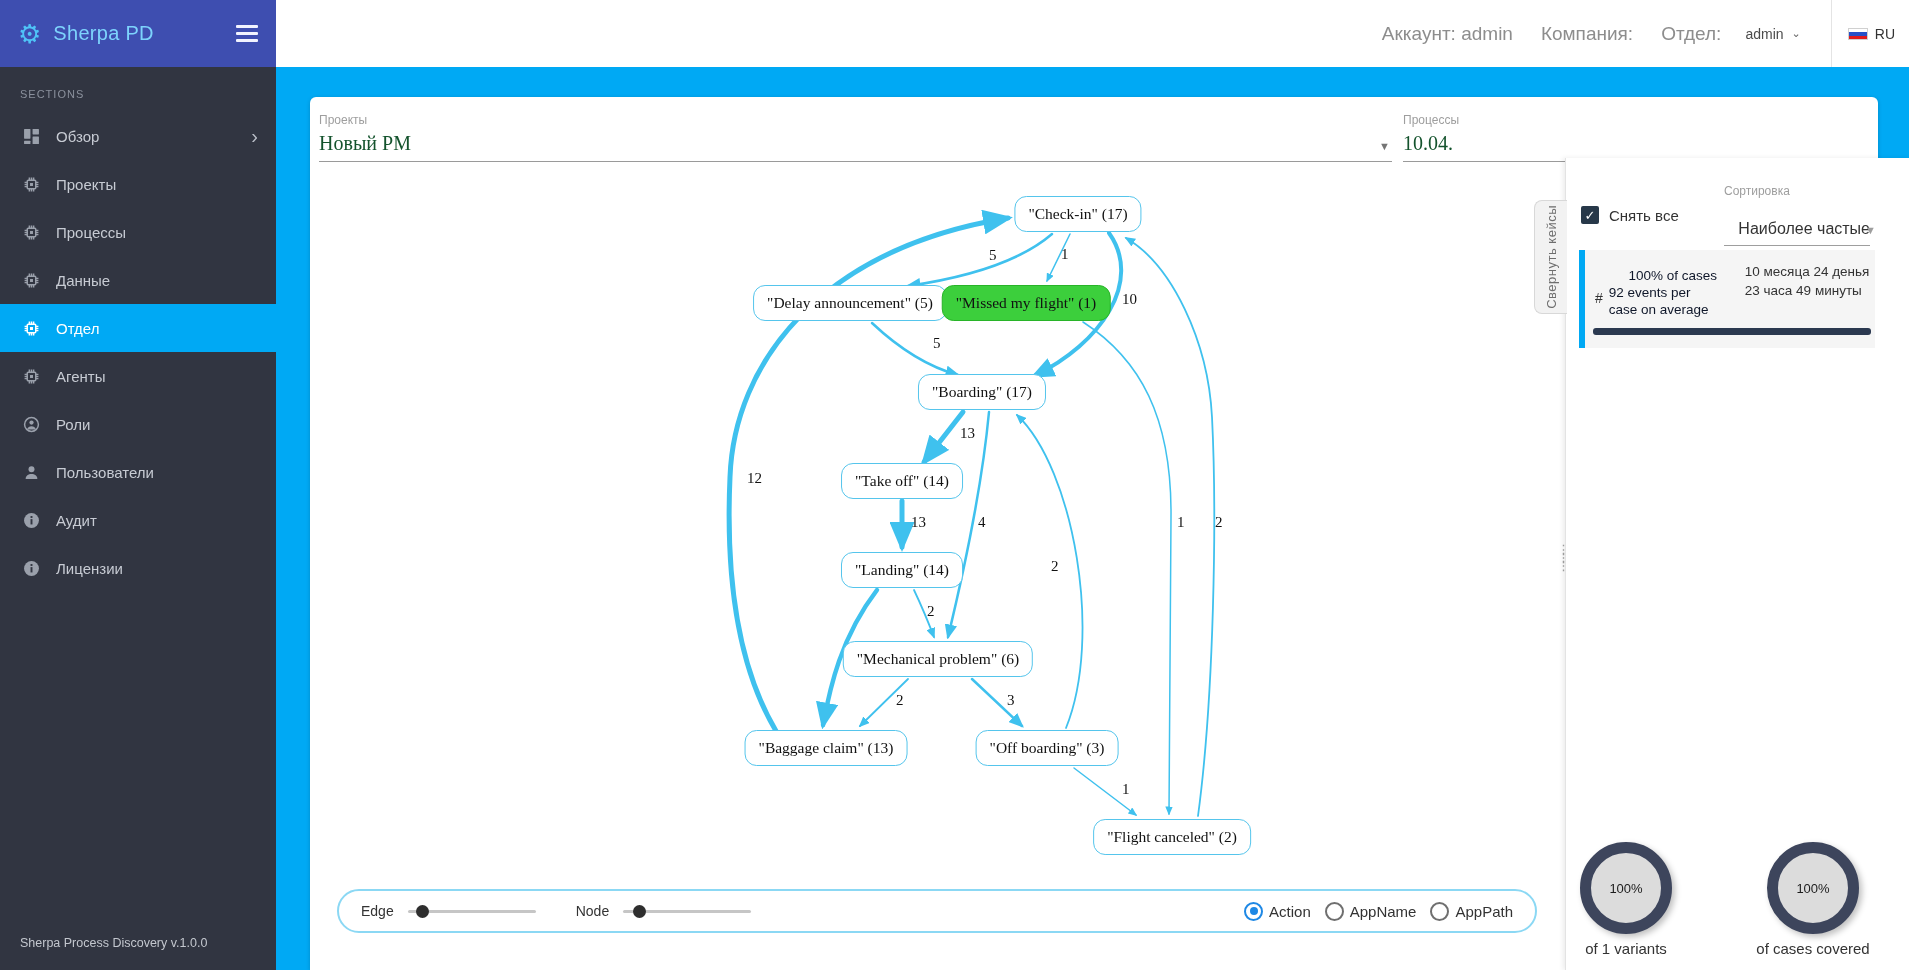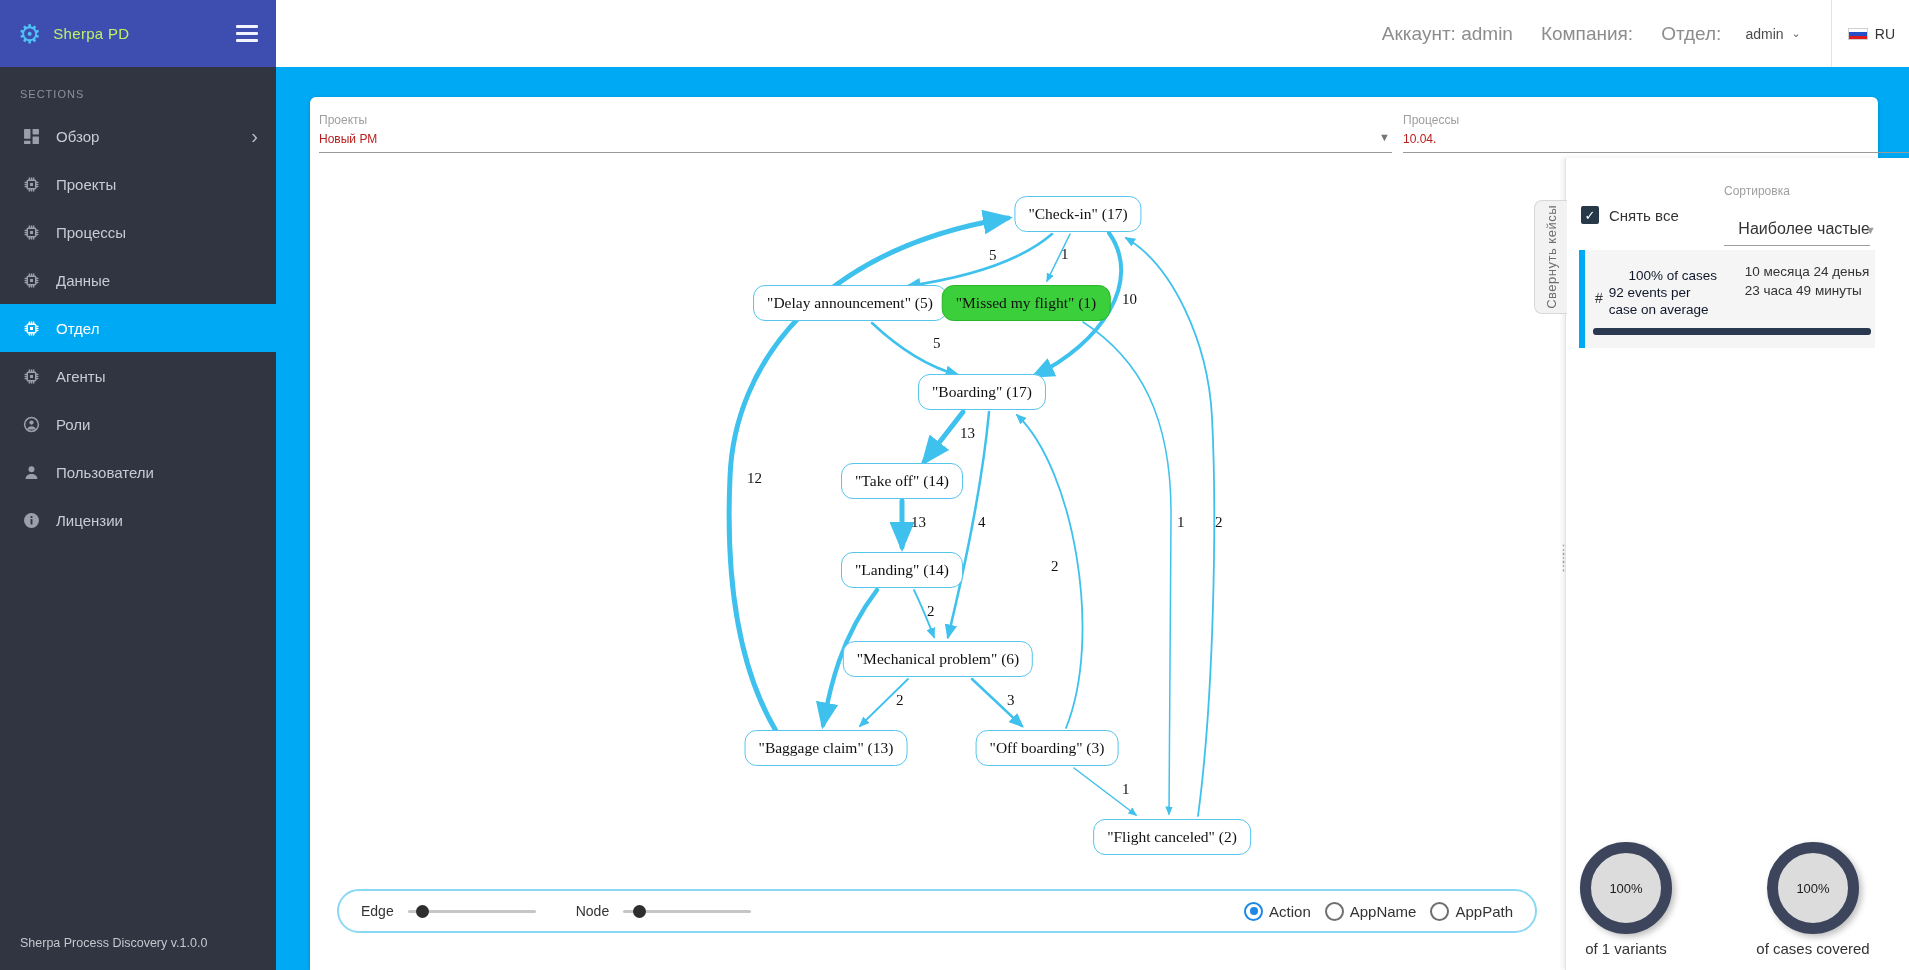--- a/index.html
+++ b/index.html
@@ -3,21 +3,21 @@
 <meta charset="utf-8">
 <style>
   html,body{margin:0;padding:0;}
   body{width:1909px;height:970px;overflow:hidden;font-family:"Liberation Sans",sans-serif;background:#fff;position:relative;}
   .app{position:absolute;inset:0;}
 
   
   .sidebar{position:absolute;left:0;top:0;width:276px;height:970px;background:#313541;z-index:30;}
   .logo-bar{position:absolute;left:0;top:0;width:276px;height:67px;background:#3e4eb0;display:flex;align-items:center;padding:0 18px;box-sizing:border-box;}
   .logo-gear{font-size:26px;color:#4fc3f7;margin-right:12px;line-height:1;}
-  .logo-title{color:#bef264;font-size:15px;letter-spacing:.3px;}
+  .logo-title{color:#7dd3fc;font-size:20px;letter-spacing:.3px;}
   .burger{margin-left:auto;display:flex;flex-direction:column;gap:4px;cursor:pointer;}
   .burger span{display:block;width:22px;height:3px;background:#f1f3ff;border-radius:1px;}
   .sections-label{position:absolute;left:20px;top:88px;font-size:11px;letter-spacing:1px;color:#8b919d;}
   .side-nav{position:absolute;left:0;top:112px;width:276px;}
   .side-item{height:48px;display:flex;align-items:center;padding:0 18px 0 22px;color:#c7cbd3;font-size:15px;cursor:pointer;position:relative;}
   .side-item .s-icon{width:18px;height:18px;margin-right:16px;display:flex;align-items:center;justify-content:center;color:#9aa0ab;flex:0 0 18px;}
   .side-item.active{background:#00a9f4;color:#ffffff;}
   .side-item.active .s-icon{color:#ffffff;}
   .side-chevron{margin-left:auto;font-size:20px;color:#b9bec7;line-height:1;}
   .sidebar-footer{position:absolute;left:20px;bottom:20px;color:#c3c7ce;font-size:12.5px;}
@@ -32,21 +32,21 @@
     background:linear-gradient(to bottom,#fff 0 33%,#2650c8 33% 66%,#e01b1b 66% 100%);}
   .tb-lang{display:flex;align-items:center;font-size:14px;color:#333;margin-right:14px;cursor:pointer;}
 
   
   .content{position:absolute;left:276px;top:67px;right:0;bottom:0;background:#00a9f4;}
   .main-card{position:absolute;left:34px;top:30px;width:1568px;height:873px;background:#fff;border-radius:6px 6px 0 0;box-shadow:0 1px 4px rgba(0,0,0,.18);}
 
   
   .mselect{position:absolute;}
   .mselect .m-label{font-size:12px;color:#9e9e9e;}
-  .mselect .m-value{font-size:12px;color:#b91c1c;margin-top:5px;}
+  .mselect .m-value{font-size:20px;color:#14532d;margin-top:5px;font-family:Liberation Serif, serif;}
   .mselect .m-line{height:1px;background:#9a9a9a;margin-top:6px;}
   .mselect .m-arrow{position:absolute;right:2px;bottom:10px;font-size:11px;color:#757575;}
   #proj-select{left:9px;top:16px;width:1073px;}
   #proc-select{left:1093px;top:16px;width:765px;}
 
   
   #graph-svg{position:absolute;inset:0;width:1568px;height:873px;}
   .gnode{position:absolute;transform:translate(-50%,-50%);background:#fff;border:1.7px solid #55c5ec;border-radius:12px;padding:8px 13px;font-family:"Liberation Serif",serif;font-size:15.5px;color:#111;white-space:nowrap;cursor:pointer;z-index:5;}
   .gnode.green{background:#3ccf3c;border-color:#28b428;}
   .edge-label{font-family:"Liberation Serif",serif;font-size:15px;fill:#111;}
@@ -176,20 +176,30 @@
           <span>Роли</span>
         </div>
         <div class="side-item">
           <span class="s-icon">
             <svg width="17" height="17" viewBox="0 0 16 16" fill="currentColor">
               <circle cx="8" cy="5" r="2.8"></circle>
               <path d="M2.5 14c0-3 2.5-4.6 5.5-4.6s5.5 1.6 5.5 4.6z"></path>
             </svg>
           </span>
           <span>Пользователи</span>
+        </div>
+        <div class="side-item">
+          <span class="s-icon">
+            <svg width="17" height="17" viewBox="0 0 16 16">
+              <circle cx="8" cy="8" r="7" fill="currentColor"></circle>
+              <rect x="7.1" y="6.7" width="1.8" height="5" fill="#313541"></rect>
+              <rect x="7.1" y="3.8" width="1.8" height="1.8" fill="#313541"></rect>
+            </svg>
+          </span>
+          <span>Аудит</span>
         </div>
         <div class="side-item">
           <span class="s-icon">
             <svg width="17" height="17" viewBox="0 0 16 16">
               <circle cx="8" cy="8" r="7" fill="currentColor"></circle>
               <rect x="7.1" y="6.7" width="1.8" height="5" fill="#313541"></rect>
               <rect x="7.1" y="3.8" width="1.8" height="1.8" fill="#313541"></rect>
             </svg>
           </span>
           <span>Лицензии</span>

